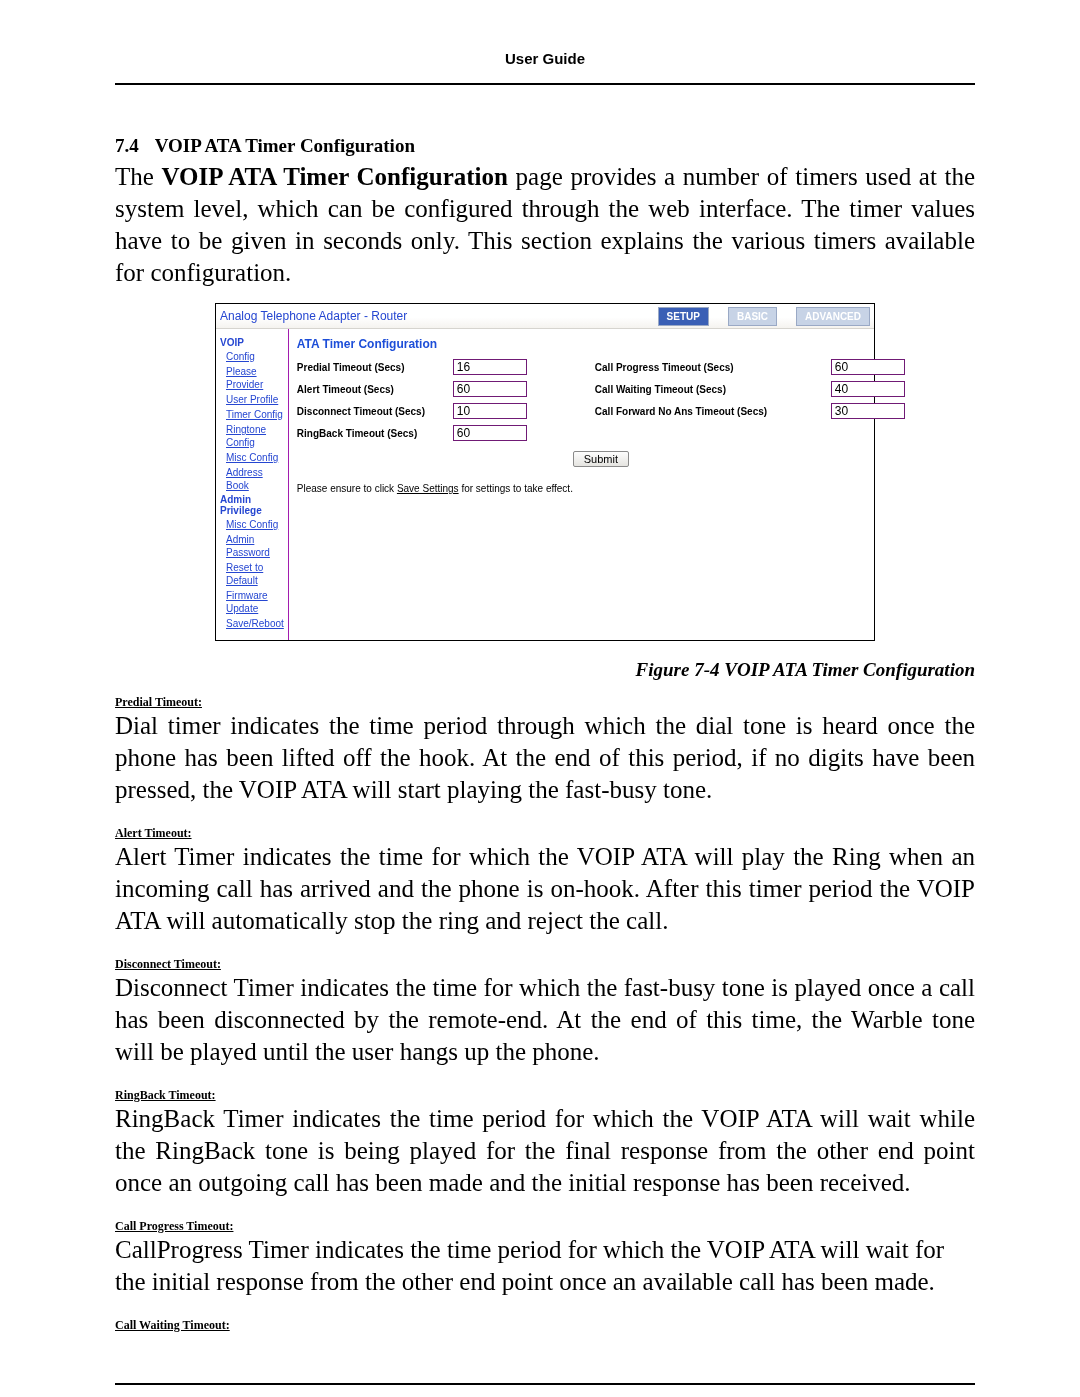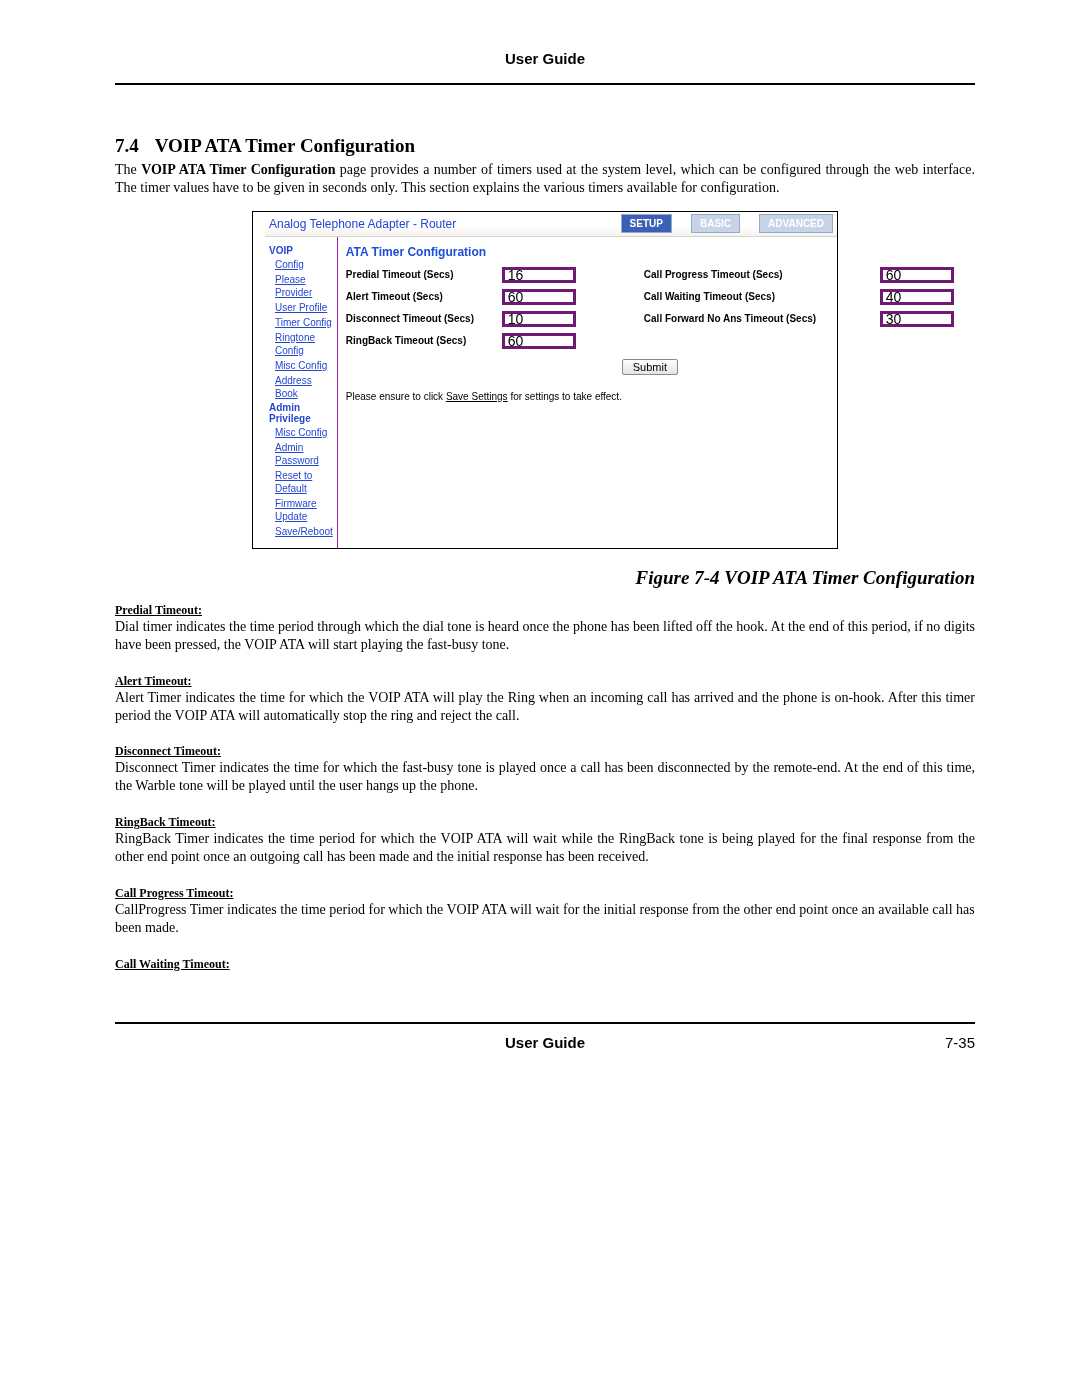--- a/index.html
+++ b/index.html
@@ -2,43 +2,43 @@
 <html><head>
 <meta charset="utf-8">
 <style>
   html, body { margin: 0; padding: 0; background: #fff; }
   body { width: 1080px; font-family: "Times New Roman", Times, serif; color: #000; }
   .page { width: 1080px; padding: 40px 105px 40px 115px; box-sizing: border-box; }
   .top-header { text-align: center; font-family: Arial, Helvetica, sans-serif; font-weight: bold; font-size: 15px; margin: 10px 0 16px; }
   .hr { border: none; border-top: 2px solid #000; margin: 0 0 50px; }
   .section-heading { font-weight: bold; font-size: 19px; margin-bottom: 4px; }
   .section-heading .num { margin-right: 16px; }
-  .body-text { font-size: 14px; line-height: 1.28; text-align: justify; margin: 0 0 12px; }
+  .body-text { font-size: 25px; line-height: 1.28; text-align: justify; margin: 0 0 12px; }
   .body-text.last-left { text-align: left; }
   .body-text b { font-weight: bold; }
   .figure-caption { font-weight: bold; font-style: italic; font-size: 19px; text-align: right; margin: 18px 0 14px; }
   .field-head { font-weight: bold; text-decoration: underline; font-size: 12px; margin-top: 20px; }
   .field-head-first { margin-top: 6px; }
   
-  .shot-wrap { border: 1px solid #000; margin: 14px 0 0; width: 586px; margin-left: auto; margin-right: auto; box-sizing: border-box; padding-left: 12px; }
+  .shot-wrap { border: 1px solid #000; margin: 14px 0 0; width: 660px; margin-left: auto; margin-right: auto; box-sizing: border-box; }
   .shot { font-family: Verdana, Tahoma, Arial, sans-serif; font-size: 11px; color: #000; }
   .shot-topbar { display: flex; align-items: center; background: linear-gradient(#fff 55%, #f5f3ef 100%); border-bottom: 1px solid #d6d4cf; height: 24px; }
   .brand { color: #2546d1; font-weight: 500; font-size: 12px; padding-left: 4px; }
   .topnav { margin-left: auto; display: flex; gap: 19px; padding-right: 4px; }
   .topnav .navbtn { background: #c7d3e6; color: #fff; font-weight: bold; font-size: 10px; padding: 3px 8px; border: 1px solid #9aa9c5; }
   .topnav .navbtn.active { background: #3a5fb5; }
   .shot-body { display: flex; }
   .sidebar { width: 98px; padding: 6px 4px 8px 4px; border-right: 1px solid #a21caf; box-sizing: border-box; }
   .side-h { color: #2546d1; font-weight: bold; font-size: 10px; margin: 2px 0 2px; }
   .side-link { display: block; font-size: 10px; color: #2546d1; text-decoration: underline; margin: 2px 0 2px 6px; line-height: 1.3; }
   .main { flex: 1; padding: 8px 8px 10px 8px; }
   .main-title { color: #1d4ed8; font-weight: bold; font-size: 12px; margin: 0 0 8px; }
   .grid { display: grid; grid-template-columns: 150px 100px 30px 230px 74px; column-gap: 6px; row-gap: 6px; align-items: center; }
   .lbl { font-weight: bold; font-size: 10px; }
-  .inp { width: 74px; height: 16px; font-size: 14px; border: 3px solid #701a75; padding: 1px 3px; box-sizing: border-box; background: #fff; }
+  .inp { width: 74px; height: 16px; font-size: 12px; border: 1px solid #701a75; padding: 1px 3px; box-sizing: border-box; background: #fff; }
   .submit-row { text-align: center; margin: 10px 0 16px; }
   .submit-btn { font-size: 11px; padding: 1px 10px; border: 1px solid #8a8a8a; background: linear-gradient(#fdfdfd,#e5e4e0); border-radius: 2px; }
   .save-note { font-size: 10px; }
   .save-note .u { text-decoration: underline; }
   
   .foot-hr { border: none; border-top: 2px solid #000; margin: 50px 0 10px; }
   .footer-row { position: relative; font-family: Arial, Helvetica, sans-serif; font-size: 15px; height: 20px; }
   .footer-row .c { position: absolute; left: 0; right: 0; text-align: center; font-weight: bold; }
   .footer-row .r { position: absolute; right: 0; }
 </style>

